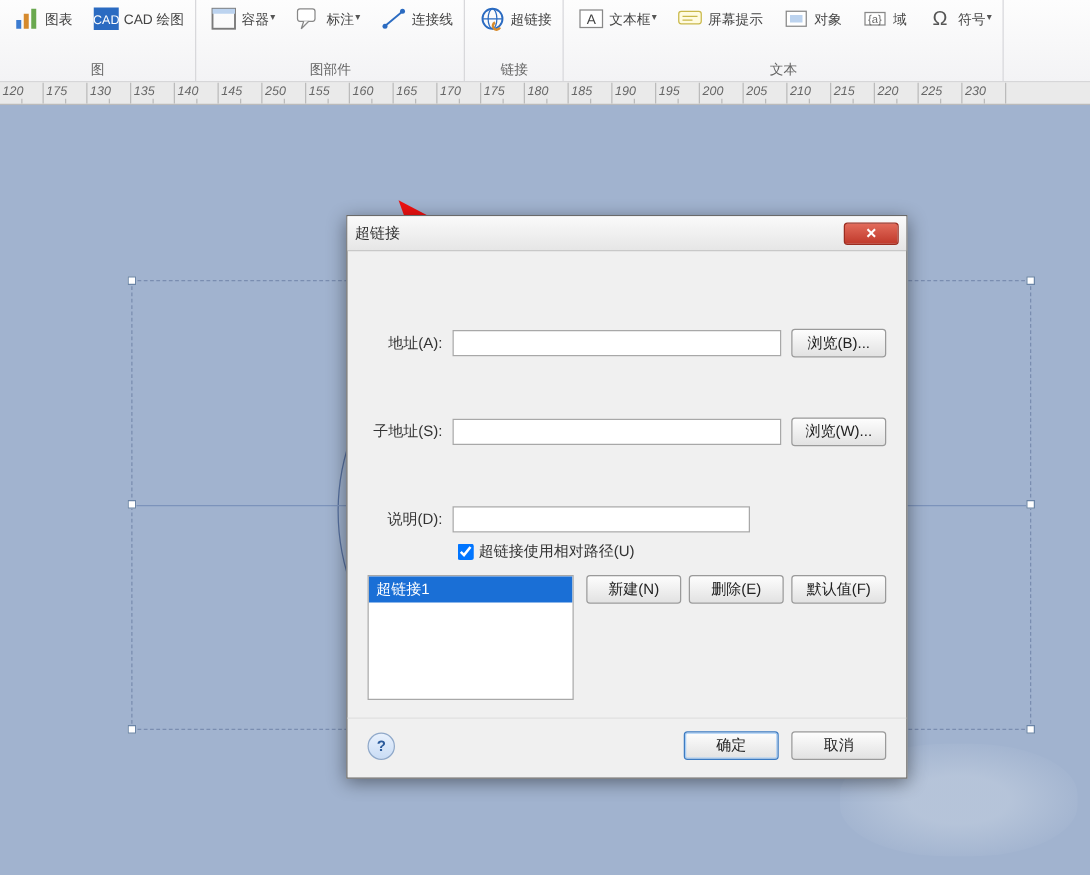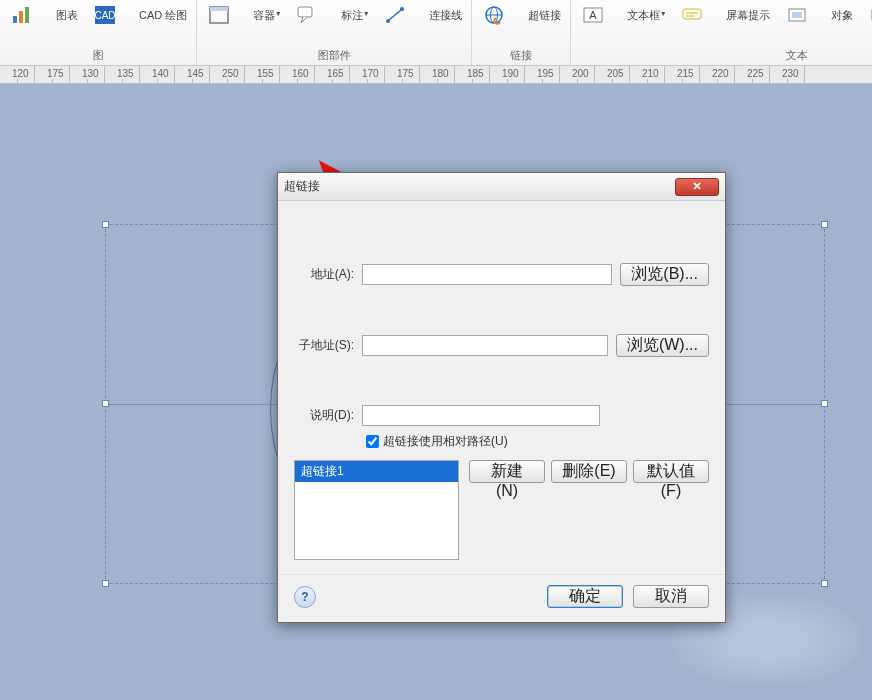--- a/index.html
+++ b/index.html
@@ -4,28 +4,28 @@
 <style>
 * { box-sizing: border-box; margin: 0; padding: 0; }
 body { font-family: "Microsoft YaHei", Tahoma, sans-serif; font-size: 12px; background: #fff; overflow: hidden; width: 872px; height: 700px; position: relative; }
 
 
 .ribbon { background: linear-gradient(#fdfdfd, #f3f3f5); border-bottom: 1px solid #c9c9cc; height: 66px; display: flex; }
 .ribbon-group { display: flex; flex-direction: column; border-right: 1px solid #d8d8db; padding: 2px 6px 2px 6px; }
 .ribbon-row { display: flex; gap: 8px; align-items: flex-start; flex: 1; }
 .ribbon-item { display: flex; flex-direction: row; align-items: center; gap: 1px; padding: 1px 3px; cursor: pointer; }
 .ribbon-icon { width: 26px; height: 24px; display: flex; align-items: center; justify-content: center; }
-.ribbon-label { font-size: 11px; color: #444; white-space: nowrap; margin-left: 20px; }
+.ribbon-label { font-size: 11px; color: #444; white-space: nowrap; }
 .ribbon-group-label { font-size: 11px; color: #666; text-align: center; padding-top: 1px; }
 .has-dd::after { content: "▾"; font-size: 8px; color: #555; margin-top: -3px; }
 
 
 .ruler { height: 18px; background: #eaeaea; border-bottom: 1px solid #bbb; display: flex; overflow: hidden; font-size: 10px; color: #666; }
 .ruler-seg { width: 35px; position: relative; flex-shrink: 0; border-right: 1px solid #bbb; }
-.ruler-seg span { position: absolute; left: 12px; top: 2px; }
+.ruler-seg span { position: absolute; left: 2px; top: 2px; font-style: italic; }
 .ruler-seg::before { content: ""; position: absolute; left: 50%; bottom: 0; width: 1px; height: 4px; background: #bbb; }
 
 
 .canvas { position: absolute; top: 84px; left: 0; right: 0; bottom: 0; background: #a1b3cf; }
 .selection { position: absolute; left: 105px; top: 140px; width: 720px; height: 360px; border: 1px dashed #7a8db0; }
 .selhandle { position: absolute; width: 7px; height: 7px; background: #fff; border: 1px solid #6b85a7; }
 .sh-tl { left: -4px; top: -4px; } .sh-tm { left: 50%; top: -4px; margin-left: -4px; } .sh-tr { right: -4px; top: -4px; }
 .sh-ml { left: -4px; top: 50%; margin-top: -4px; } .sh-mr { right: -4px; top: 50%; margin-top: -4px; }
 .sh-bl { left: -4px; bottom: -4px; } .sh-bm { left: 50%; bottom: -4px; margin-left: -4px; } .sh-br { right: -4px; bottom: -4px; }
 .circle { position: absolute; left: 270px; top: 150px; width: 350px; height: 350px; border: 1px solid #5670a0; border-radius: 50%; }
@@ -38,21 +38,21 @@
 
 .dlg { position: absolute; left: 277px; top: 172px; width: 449px; background: #f0f0f0; border: 1px solid #6a6a6a; box-shadow: 0 3px 14px rgba(0,0,0,.45); }
 .dlg-title { height: 28px; background: linear-gradient(#fafafa,#e6e6e6); border-bottom: 1px solid #c8c8c8; display: flex; align-items: center; padding: 0 6px; }
 .dlg-title-text { font-size: 12px; color: #333; }
 .dlg-close { margin-left: auto; width: 44px; height: 18px; background: linear-gradient(#e26b5b,#c0392b); border: 1px solid #9b2d20; border-radius: 3px; display: flex; align-items: center; justify-content: center; cursor: pointer; }
 .dlg-close span { color: #fff; font-weight: bold; font-size: 11px; }
 .dlg-body { padding: 14px 16px 6px 16px; }
 .form-row { display: flex; align-items: center; gap: 8px; margin-bottom: 7px; margin-top: 48px; }
 .form-row label { width: 60px; text-align: right; color: #333; }
 .form-row input[type=text] { flex: 1; height: 21px; border: 1px solid #a8a8a8; padding: 0 4px; background: #fff; }
-.btn { height: 23px; border: 1px solid #9a9a9a; border-radius: 3px; background: linear-gradient(#fdfdfd,#e2e2e2); padding: 0 10px; cursor: pointer; color: #222; font-size: 16px; min-width: 76px; }
+.btn { height: 23px; border: 1px solid #9a9a9a; border-radius: 3px; background: linear-gradient(#fdfdfd,#e2e2e2); padding: 0 10px; cursor: pointer; color: #222; font-size: 12px; min-width: 76px; }
 .btn.primary { border-color:#3d7bc1; box-shadow: 0 0 0 1px #a7cdf5 inset; }
 .chk-row { display: flex; align-items: center; gap: 4px; margin: 6px 0 10px 72px; color:#333; }
 .listbox { width: 372px; height: 100px; border: 1px solid #a8a8a8; background: #fff; overflow:auto; }
 .listbox-item { padding: 2px 6px; background: #1a6fd6; color: #fff; }
 .list-side { display: flex; gap: 10px; }
 .side-btns { display: flex; flex-direction: row; gap: 6px; }
 .dlg-footer { display: flex; align-items: center; padding: 10px 16px 14px 16px; gap: 10px; border-top: 1px solid #e0e0e0; margin-top: 8px; }
 .help { width: 22px; height: 22px; border: 1px solid #8fa8c9; border-radius: 11px; background: linear-gradient(#e8f1fd,#c9dcf5); color:#2b5b9c; font-weight: bold; display:flex; align-items:center; justify-content:center; cursor:pointer; }
 .spacer { flex: 1; }
 </style>

